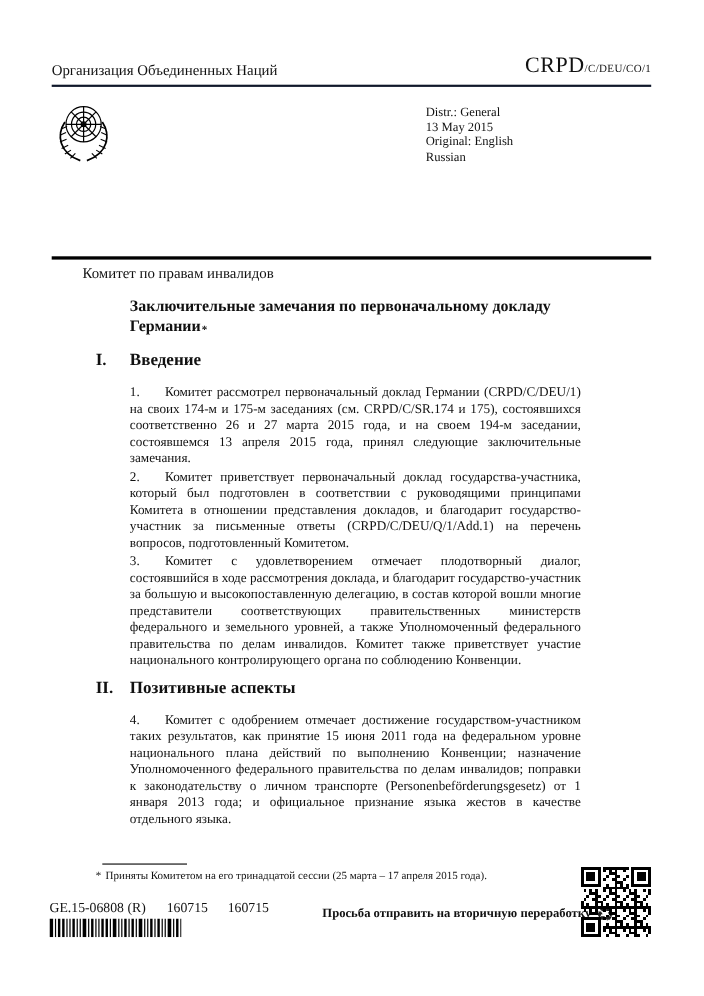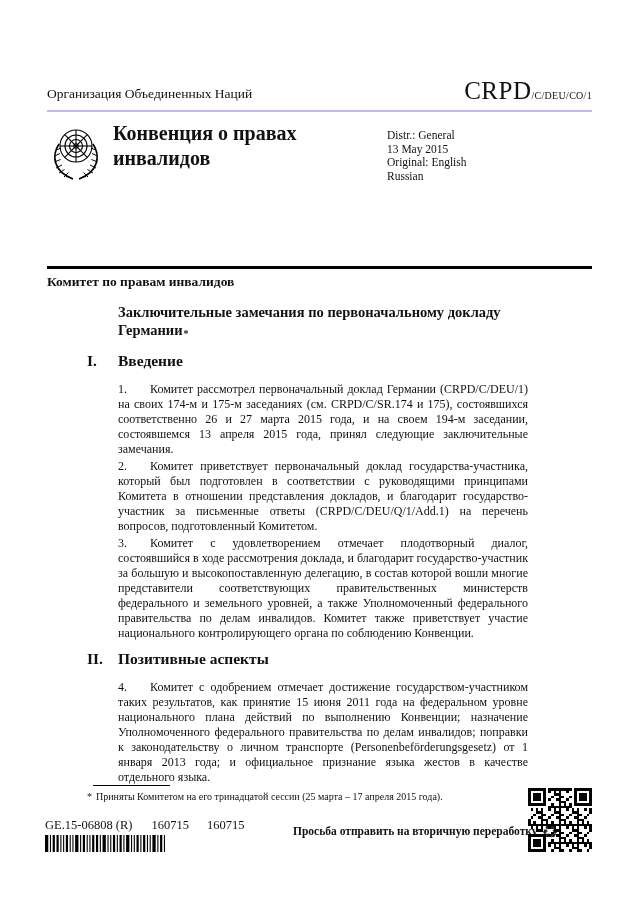--- a/index.html
+++ b/index.html
@@ -2,33 +2,33 @@
 <html><head>
 <meta charset="utf-8">
 <style>
   html,body { margin:0; padding:0; background:#fff; }
   .page {
     position:relative; width:640px; height:905px; background:#fff;
     font-family:"Liberation Serif", serif; color:#111;
     box-sizing:border-box; padding:50px 48px 0 47px; overflow:hidden;
   }
   
-  .hrow1 { display:flex; justify-content:space-between; align-items:center;
-           border-bottom:2px solid #c4b5fd; padding-bottom:5px;margin-top:32px; }
+  .hrow1 { display:flex; justify-content:space-between; align-items:flex-end;
+           border-bottom:2px solid #0f172a; padding-bottom:5px; }
   .org-name { font-size:13.5px; line-height:16px; }
   .sym { line-height:18px; white-space:nowrap; }
-  .sym-big { font-size:25px; line-height:18px; letter-spacing:0.5px; }
+  .sym-big { font-size:20px; line-height:18px; letter-spacing:0.5px; }
   .sym-small { font-size:10px; letter-spacing:0.3px; }
   .hrow2 { display:flex; margin-top:8px; }
   .emblem { width:58px; height:64px; margin-right:8px; flex:none; }
   .conv-title { font-size:20px; font-weight:bold; line-height:25px; padding-top:1px; width:274px; }
   .distr { margin-left:auto; width:205px; font-size:11.5px; line-height:13.5px; padding-top:9px; }
   .thick-rule { height:3px; background:#000; margin-top:82px; }
   
-  .committee { font-weight:bold; font-size:13.5px; line-height:16px; margin-top:5px; }
+  .committee { font-weight:normal; font-size:13.5px; line-height:16px; margin-top:5px;margin-left:28px; }
   .body-block { margin-left:71px; width:410px; }
   .doc-title { font-size:14.5px; font-weight:bold; line-height:18px; margin-top:13px; }
   .tstar { font-size:10px; vertical-align:-2px; margin-left:1px; }
   .sec-heading { font-size:15.5px; font-weight:bold; line-height:18px;
                  margin:9px 0 12px; position:relative; }
   .sec-num { position:absolute; left:-31px; }
   .para { font-size:12px; line-height:15px; text-align:justify; }
   .para + .para { margin-top:2px; }
   .pnum { display:inline-block; width:32px; }
   
@@ -81,24 +81,20 @@
         <line x1="12" y1="53" x2="17.5" y2="49.5"></line>
         <line x1="17" y1="57" x2="21.5" y2="52.5"></line>
         <line x1="49" y1="30" x2="44" y2="28"></line>
         <line x1="50.5" y1="36" x2="45" y2="33.5"></line>
         <line x1="50.5" y1="42" x2="44.5" y2="39.5"></line>
         <line x1="49" y1="48" x2="43" y2="45"></line>
         <line x1="46" y1="53" x2="40.5" y2="49.5"></line>
         <line x1="41" y1="57" x2="36.5" y2="52.5"></line>
       </g>
     </svg>
-    <div class="conv-title">
-      <div>Конвенция о правах</div>
-      <div>инвалидов</div>
-    </div>
     <div class="distr">
       <div>Distr.: General</div>
       <div>13 May 2015</div>
       <div>Original: English</div>
       <div>Russian</div>
     </div>
   </div>
 
   <div class="thick-rule"></div>
 

